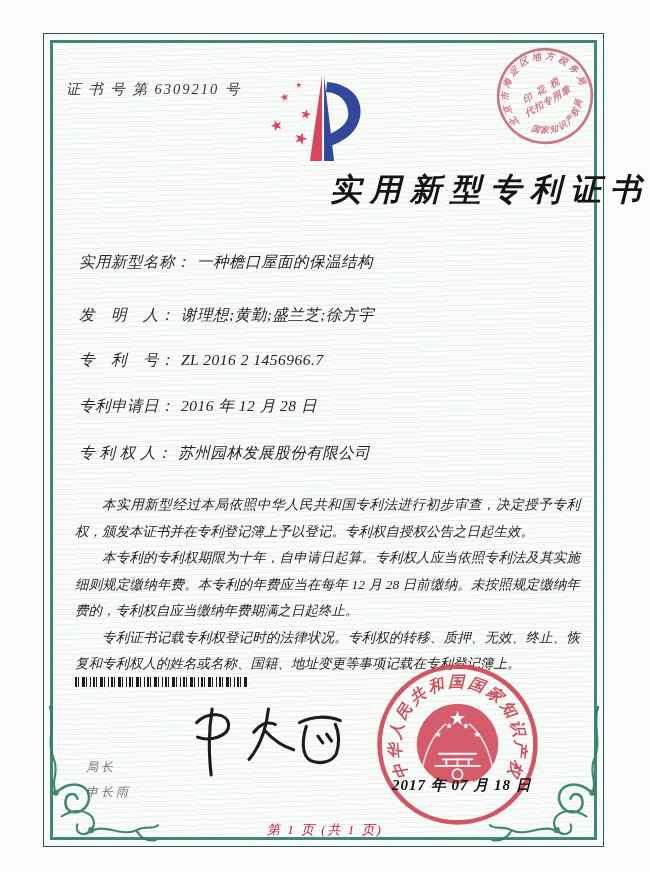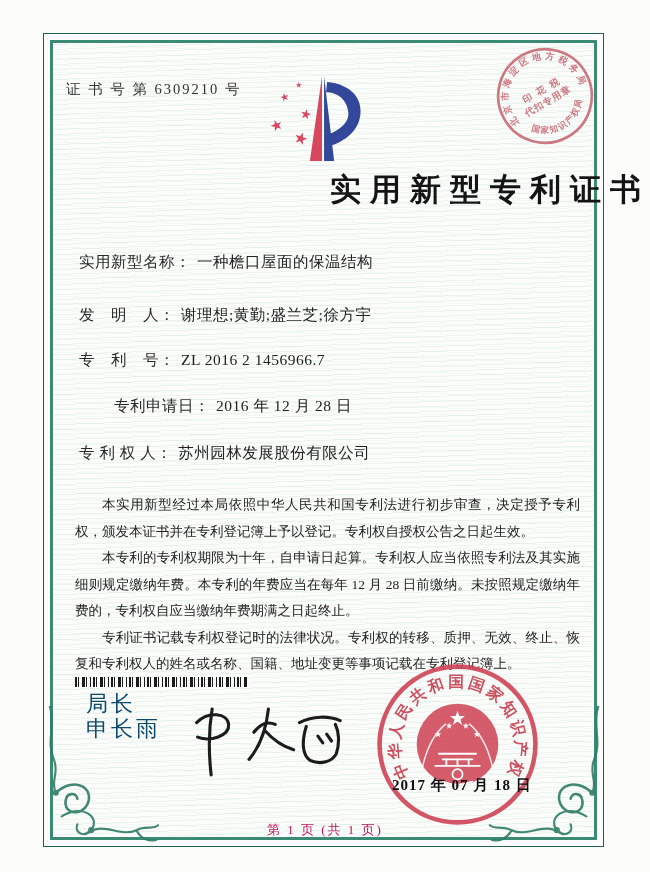--- a/index.html
+++ b/index.html
@@ -1,20 +1,21 @@
 <!DOCTYPE html>
 <html><head>
 <meta charset="utf-8">
 <style>
   html,body{margin:0;padding:0;background:#ffffff;}
   .page{
     position:relative;width:650px;height:872px;
     background:#fcfdfb;overflow:hidden;
     font-family:"Liberation Serif","DejaVu Serif",serif;
     color:#262626;
+    font-style:italic;
   }
   
   .frame-outer{
     position:absolute;left:43px;top:33px;right:46px;bottom:25px;
     border:1.5px solid #1f5e50;
   }
   .frame-inner{
     position:absolute;left:50px;top:40px;right:53px;bottom:32px;
     border:3px solid #3a8a74;
   }
@@ -36,39 +37,39 @@
   }
   .title{
     position:absolute;left:0;top:169px;width:650px;
     text-align:right;font-size:31px;font-weight:700;
     letter-spacing:9px;color:#141414;
   }
   .field-row{position:absolute;left:79px;font-size:15.5px;letter-spacing:.5px;white-space:nowrap;}
   .field-row .lab{color:#2a2a2a;}
   .field-row .val{margin-left:6px;color:#222;}
   .row0{top:252px;} .row1{top:305px;} .row2{top:350px;text-align:center;}
-  .row3{top:396px;margin-left:35px;} .row4{top:443px;} .row5{top:487px;}
+  .row3{top:396px;} .row4{top:443px;} .row5{top:487px;}
   .body-text{
     position:absolute;left:75px;top:492px;width:505px;
     font-size:13.5px;line-height:26.5px;text-align:justify;color:#232323;
   }
   .body-text p{margin:0;text-indent:2em;}
   .barcode{
     position:absolute;left:75px;top:677px;width:172px;height:10px;
     background:repeating-linear-gradient(90deg,
       #1b1b1b 0 2px, transparent 2px 3px,
       #1b1b1b 3px 4px, transparent 4px 7px,
       #1b1b1b 7px 10px, transparent 10px 11px,
       #1b1b1b 11px 12px, transparent 12px 15px,
       #1b1b1b 15px 16px, transparent 16px 18px);
   }
   .signer{
-    position:absolute;left:86px;top:691px;
+    position:absolute;left:86px;top:755px;
     font-family:"Liberation Sans","DejaVu Sans",sans-serif;
-    font-size:22px;letter-spacing:3px;color:#0c4a6e;line-height:25px;
+    font-size:12px;letter-spacing:3px;color:#737373;line-height:25px;
   }
   .signature{position:absolute;left:183px;top:698px;width:165px;height:85px;}
   .seal{position:absolute;left:374px;top:661px;width:167px;height:167px;opacity:.9;}
   .seal-date{
     position:absolute;left:392px;top:776px;width:140px;
     font-size:15px;font-weight:700;letter-spacing:1px;color:#101010;white-space:nowrap;
   }
   .footer{
     position:absolute;left:0;top:821px;width:650px;text-align:center;
     font-size:13px;letter-spacing:2px;color:#be185d;

